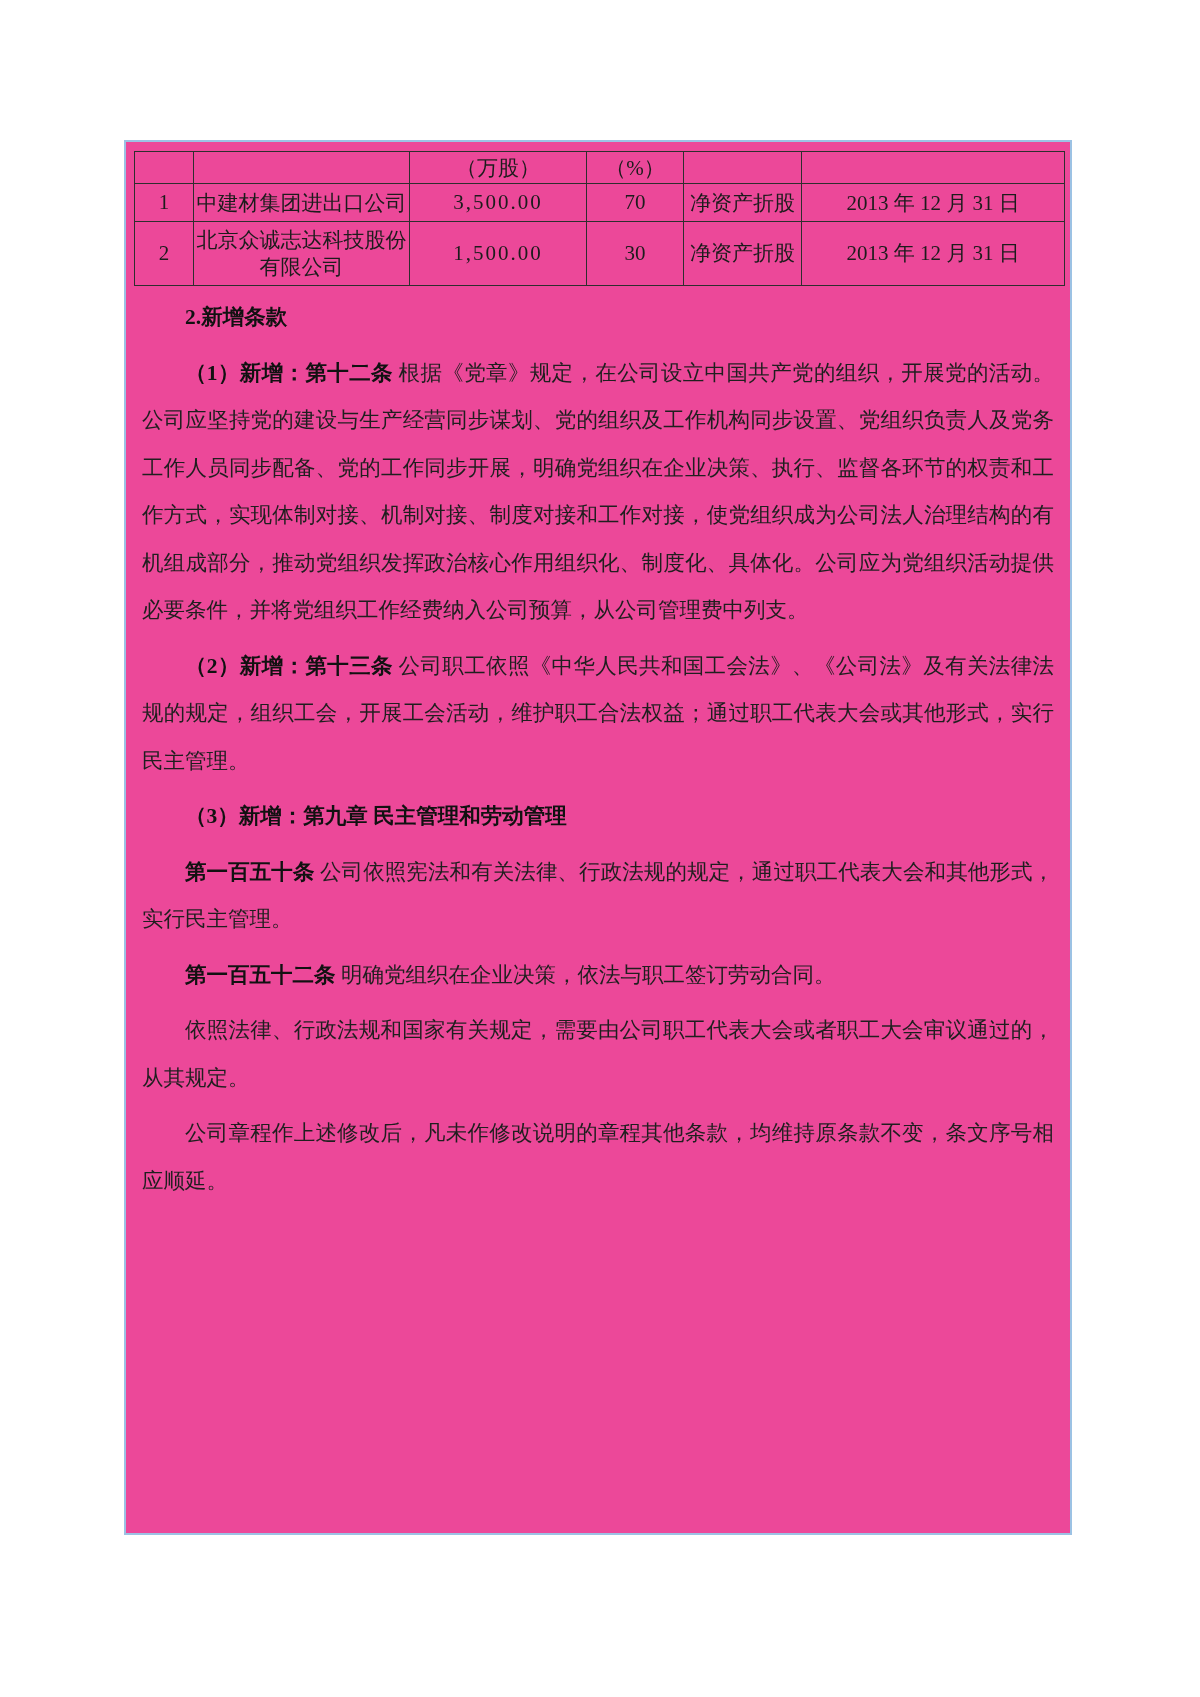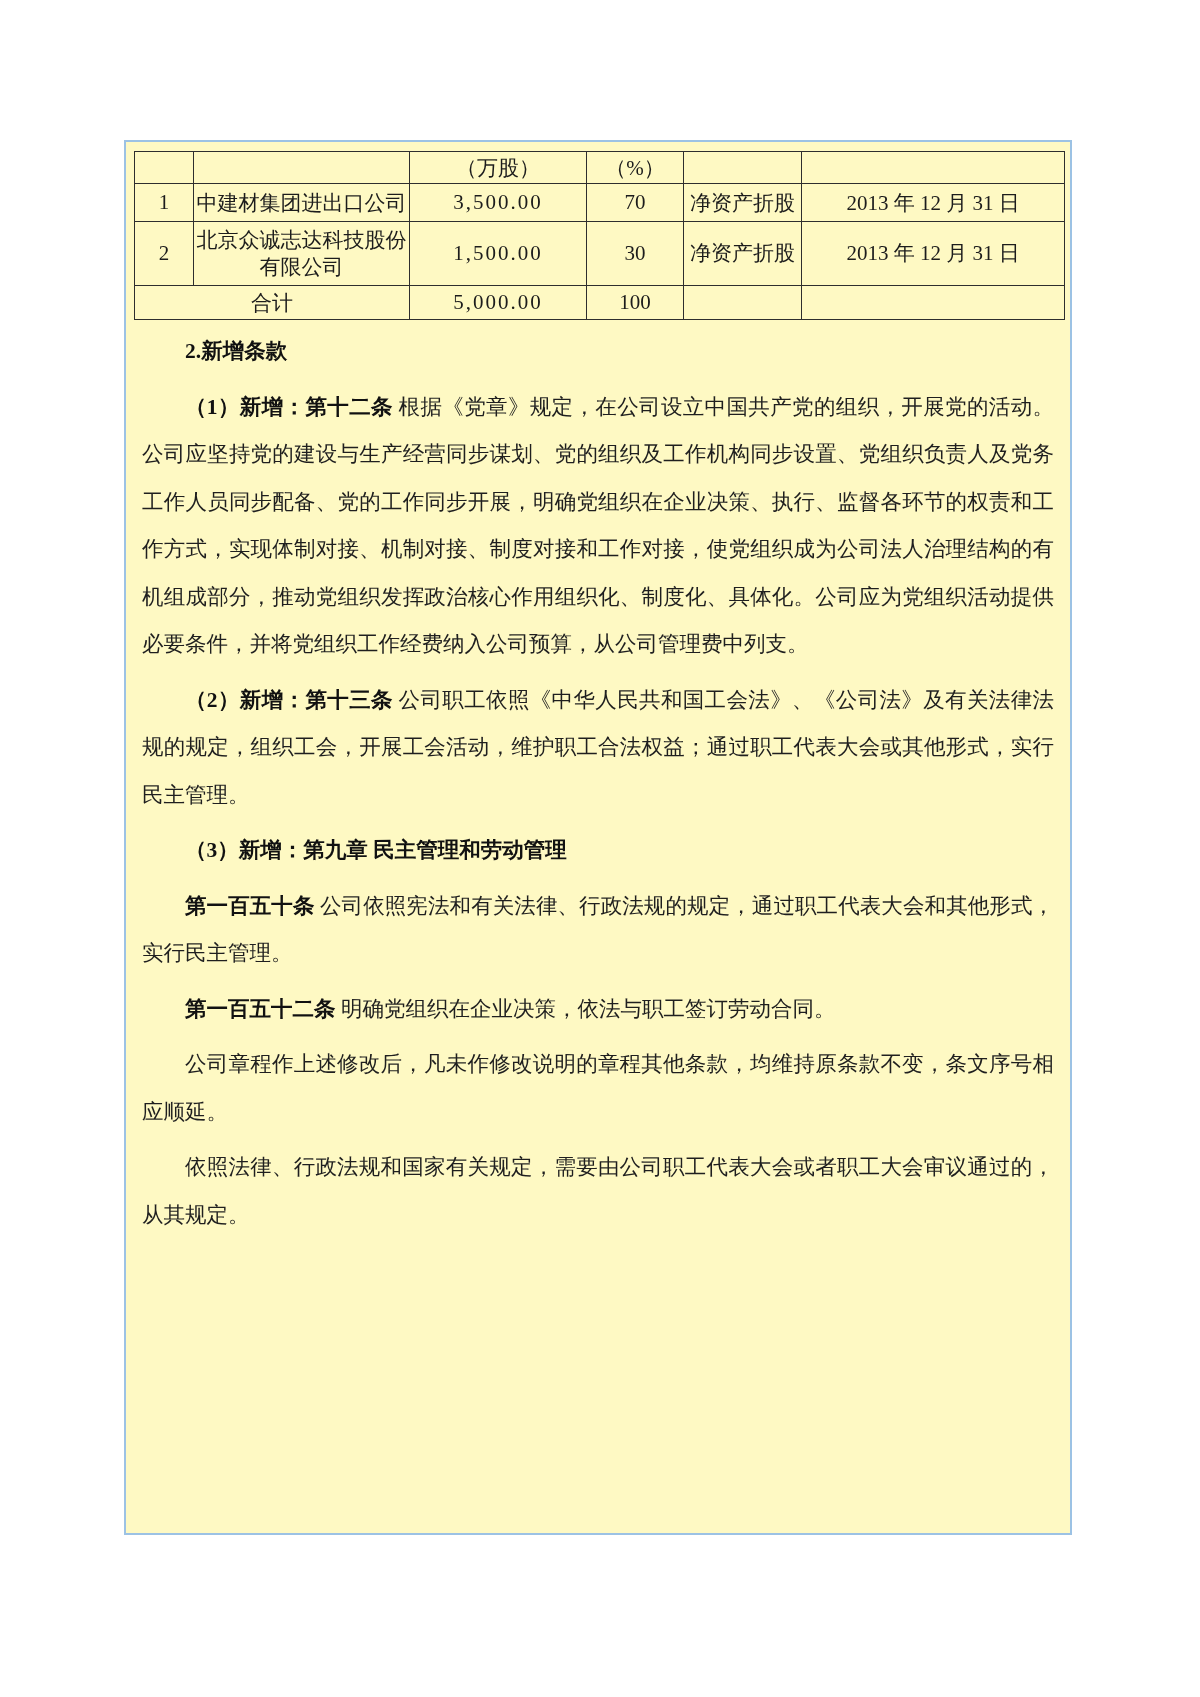--- a/index.html
+++ b/index.html
@@ -17,21 +17,21 @@
     overflow: hidden;
   }
   .doc-box {
     position: absolute;
     left: 124px;
     top: 140px;
     width: 948px;
     height: 1395px;
     border: 2px solid #9cc2e4;
     box-sizing: border-box;
-    background: #fef9c3;
+    background: #ec4899;
   }
   table.share-table {
     border-collapse: collapse;
     margin: 9px 0 0 8px;
     width: 930px;
     table-layout: fixed;
     font-size: 21px;
     color: #1c1c1c;
   }
   table.share-table td {
@@ -93,36 +93,29 @@
           <td>2013 年 12 月 31 日</td>
         </tr>
         <tr class="r-two">
           <td>2</td>
           <td>北京众诚志达科技股份有限公司</td>
           <td class="num-cell">1,500.00</td>
           <td>30</td>
           <td>净资产折股</td>
           <td>2013 年 12 月 31 日</td>
         </tr>
-        <tr class="r-total">
-          <td colspan="2">合计</td>
-          <td class="num-cell">5,000.00</td>
-          <td>100</td>
-          <td></td>
-          <td></td>
-        </tr>
       </tbody>
     </table>
 
     <div class="content">
       <p><b>2.新增条款</b></p>
       <p><b>（1）新增：第十二条</b><span> 根据《党章》规定，在公司设立中国共产党的组织，开展党的活动。公司应坚持党的建设与生产经营同步谋划、党的组织及工作机构同步设置、党组织负责人及党务工作人员同步配备、党的工作同步开展，明确党组织在企业决策、执行、监督各环节的权责和工作方式，实现体制对接、机制对接、制度对接和工作对接，使党组织成为公司法人治理结构的有机组成部分，推动党组织发挥政治核心作用组织化、制度化、具体化。公司应为党组织活动提供必要条件，并将党组织工作经费纳入公司预算，从公司管理费中列支。</span></p>
       <p><b>（2）新增：第十三条</b><span> 公司职工依照《中华人民共和国工会法》、《公司法》及有关法律法规的规定，组织工会，开展工会活动，维护职工合法权益；通过职工代表大会或其他形式，实行民主管理。</span></p>
       <p><b>（3）新增：第九章 民主管理和劳动管理</b></p>
       <p><b>第一百五十条</b><span> 公司依照宪法和有关法律、行政法规的规定，通过职工代表大会和其他形式，实行民主管理。</span></p>
       <p><b>第一百五十二条</b><span> 明确党组织在企业决策，依法与职工签订劳动合同。</span></p>
+      <p><span>依照法律、行政法规和国家有关规定，需要由公司职工代表大会或者职工大会审议通过的，从其规定。</span></p>
       <p><span>公司章程作上述修改后，凡未作修改说明的章程其他条款，均维持原条款不变，条文序号相应顺延。</span></p>
-      <p><span>依照法律、行政法规和国家有关规定，需要由公司职工代表大会或者职工大会审议通过的，从其规定。</span></p>
       <p class="spacer"></p>
     </div>
 
   </div>
 </div>
 
 </body></html>

